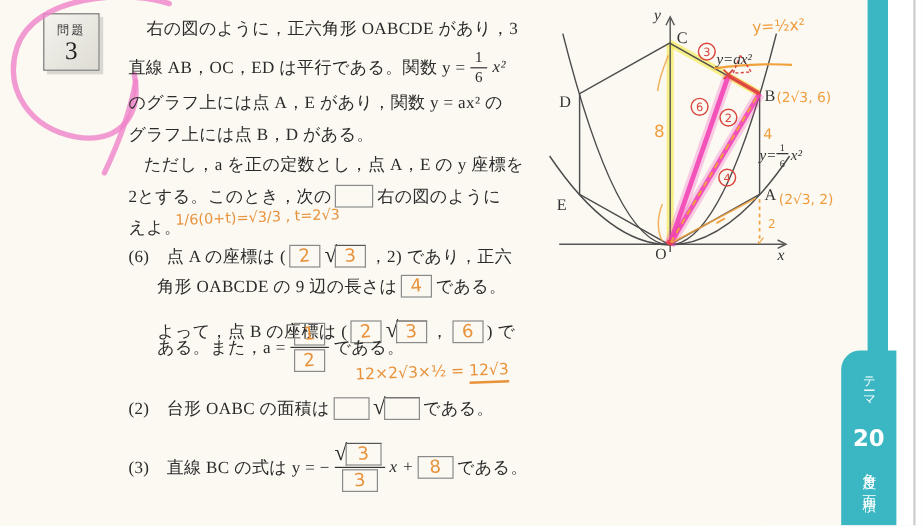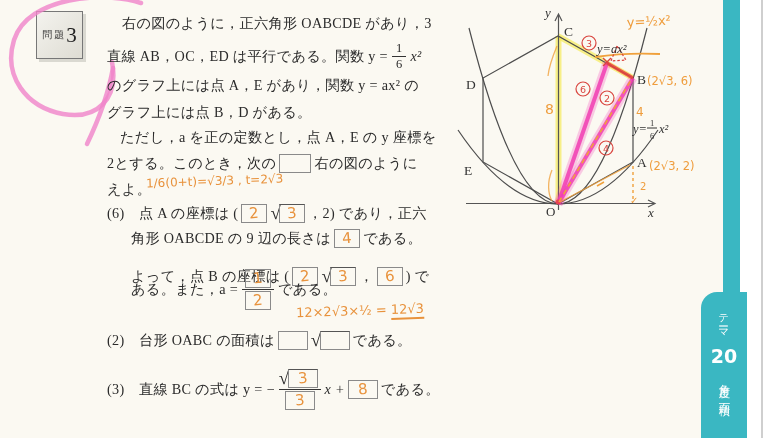--- a/index.html
+++ b/index.html
@@ -18,31 +18,31 @@
   .rad{font-size:19px;line-height:17px;margin-right:-2px;}
   .rootwrap .box{border-top:1.7px solid #555;margin-left:0;}
   .frac{display:inline-flex;flex-direction:column;align-items:center;margin:0 4px;line-height:1;}
   .frac .fnum{padding:0 4px;font-size:12.5px;}
   .frac .fden{padding:0 4px;font-size:12.5px;}
   .frac .fbar{height:1px;background:#333;align-self:stretch;margin:1px 0;}
   .ital{font-style:italic;}
   
   #badge{position:absolute;left:36px;top:11px;width:45px;height:46px;border:1px solid #777;
          background:linear-gradient(135deg,#f4f3ee,#dedcd3);box-shadow:3px 3px 0 rgba(90,90,80,.2);
-         display:flex;flex-direction:row;align-items:center;justify-content:center;}
+         display:flex;flex-direction:column;align-items:center;justify-content:center;}
   #badge .btop{font-size:10px;letter-spacing:2px;color:#333;}
   #badge .bnum{font-size:21px;color:#222;line-height:20px;}
   
   #stripe{position:absolute;left:723px;top:0;width:17px;height:300px;background:#3ab7c2;}
   #tab{position:absolute;left:701px;top:292px;width:46px;height:146px;background:#3ab7c2;
        border-radius:16px 0 0 0;display:flex;flex-direction:column;align-items:center;
        overflow:hidden;color:#fff;}
   .vtext{writing-mode:vertical-rl;text-orientation:upright;letter-spacing:2px;}
   #tab .tlabel{font-size:10.5px;margin-top:14px;font-family:"DejaVu Sans",sans-serif;}
-  #tab .tnum{font-size:19px;font-weight:bold;margin-top:9px;font-family:"DejaVu Sans",sans-serif;}
+  #tab .tnum{font-size:19px;font-weight:bold;margin-top:19px;font-family:"DejaVu Sans",sans-serif;}
   #tab .ttitle{font-size:11.5px;margin-top:8px;font-family:"DejaVu Sans",sans-serif;}
   #rightwhite{position:absolute;left:740px;top:0;width:28px;height:438px;background:#ffffff;}
   #pageedge{position:absolute;left:761px;top:0;width:2px;height:438px;background:#cfcfcf;}
   svg text{font-family:"Liberation Serif","DejaVu Serif",serif;}
   .gsans{font-family:"DejaVu Sans",sans-serif;}
 </style>
 </head>
 <body>
 
 <div id="page">

